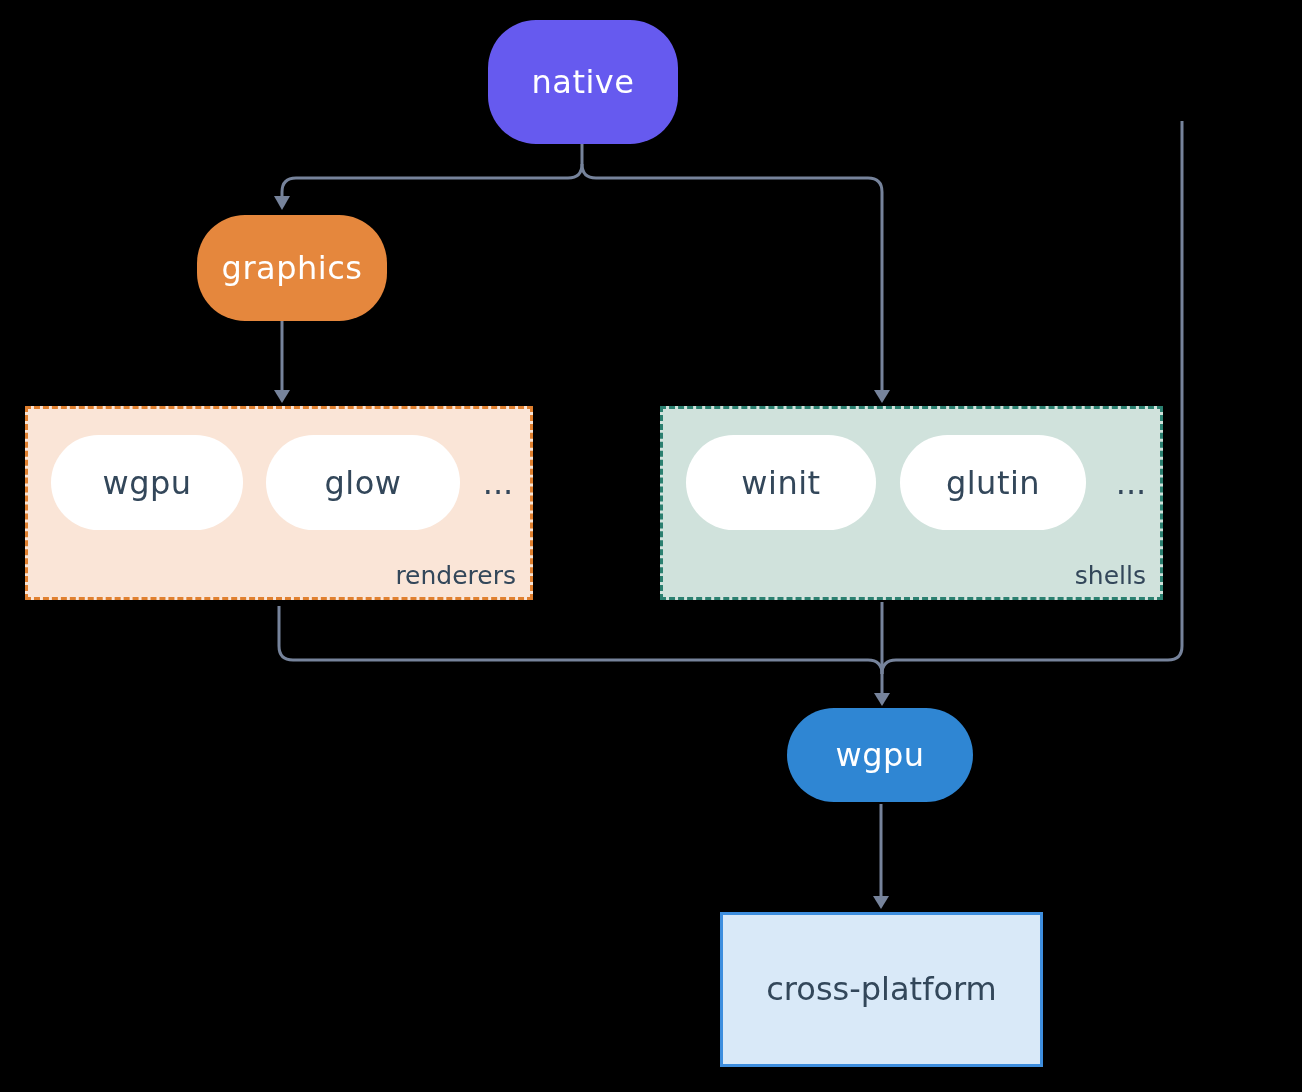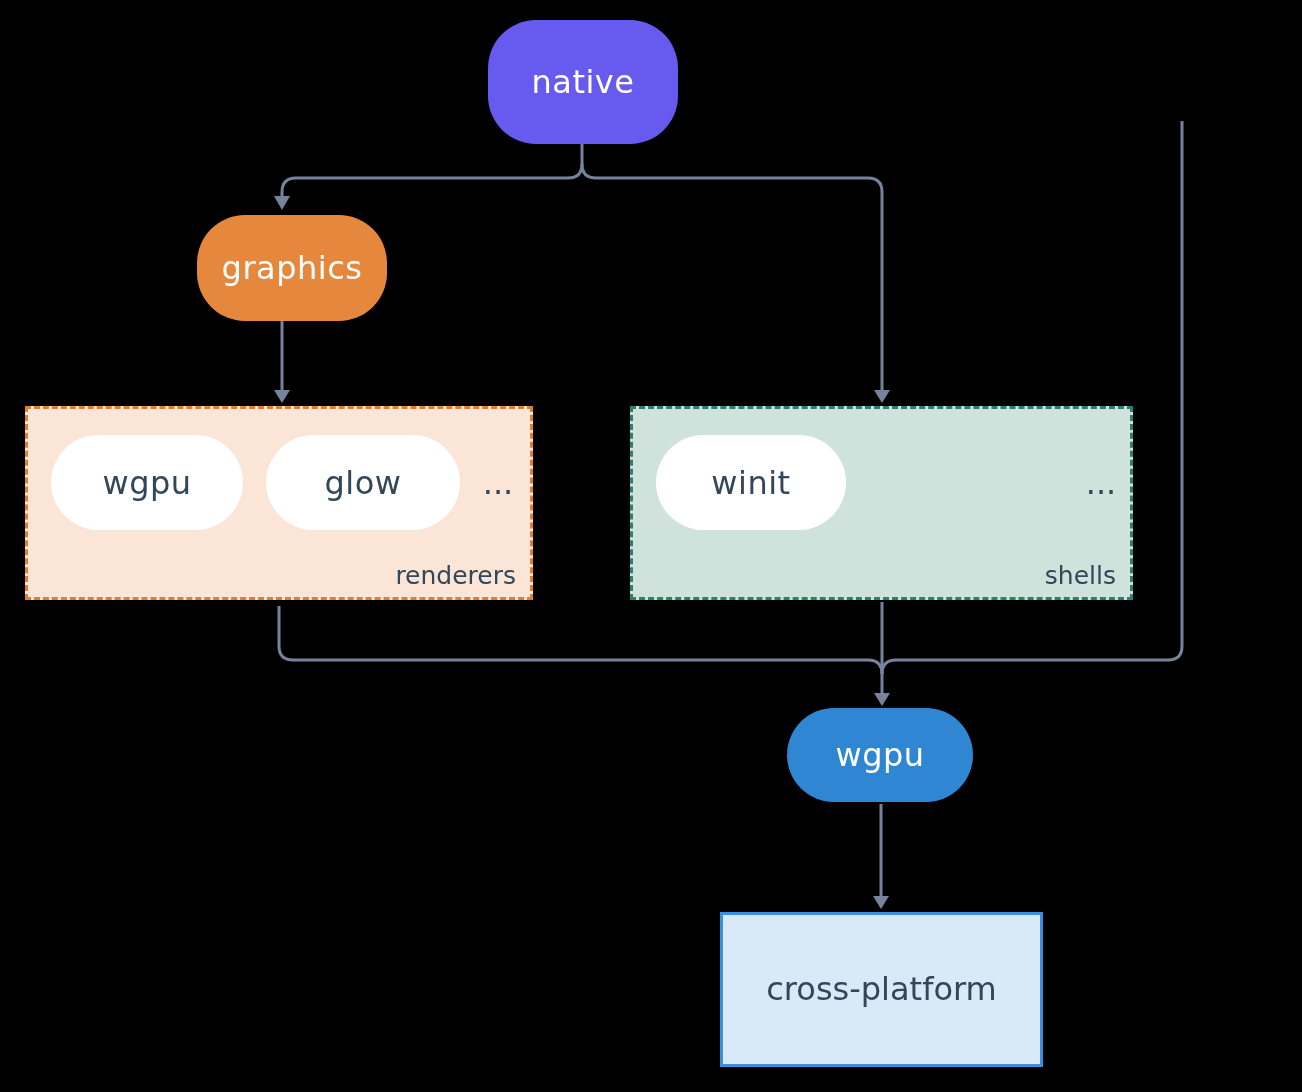--- a/index.html
+++ b/index.html
@@ -82,21 +82,21 @@
     line-height: 1.45;
     color: #33475A;
   }
   
   #node-native   { left: 488px;  top: 20px;  width: 190px; height: 124px; }
   #node-web      { left: 1087px; top: 24px;  width: 190px; height: 96px; }
   #node-graphics { left: 197px;  top: 215px; width: 190px; height: 106px; align-items: center; }
   #node-iced     { left: 787px;  top: 708px; width: 186px; height: 94px; }
 
   #group-renderers { left: 25px;  top: 406px; width: 508px; height: 194px; }
-  #group-shells    { left: 630px; top: 406px; width: 503px; height: 194px; text-align: center; }
+  #group-shells    { left: 660px; top: 406px; width: 503px; height: 194px; text-align: center; }
 
   #pill-wgpu   { left: 23px;  top: 26px; width: 192px; height: 95px; }
   #pill-glow   { left: 238px; top: 26px; width: 194px; height: 95px; }
   #pill-winit  { left: 23px;  top: 26px; width: 190px; height: 95px; }
   #pill-glutin { left: 237px; top: 26px; width: 186px; height: 95px; }
   #ellipsis-renderers { left: 440px; }
   #ellipsis-shells    { left: 438px; }
 </style>
 </head>
 <body>
@@ -144,20 +144,23 @@
       <span>glow</span>
     </div>
     <div id="ellipsis-renderers" class="ellipsis">...</div>
     <div class="group-label">renderers</div>
   </div>
 
   <div id="group-shells" class="group-box shells">
     <div id="pill-winit" class="pill white">
       <span>winit</span>
     </div>
+    <div id="pill-glutin" class="pill white">
+      <span>glutin</span>
+    </div>
     <div id="ellipsis-shells" class="ellipsis">...</div>
     <div class="group-label">shells</div>
   </div>
 
   <div id="node-iced" class="pill blue">
     <span>wgpu</span>
   </div>
 
   <div id="app-box">
     <div>cross-platform</div>

